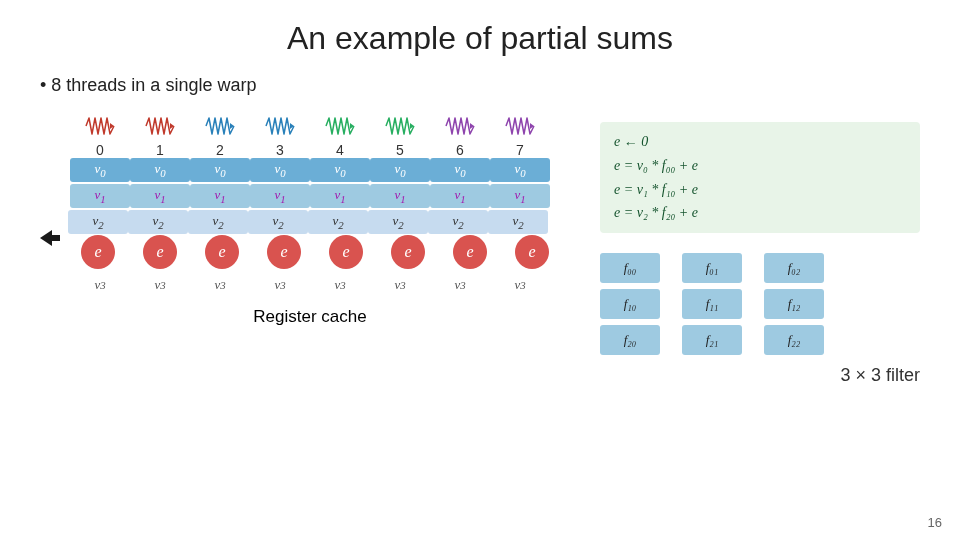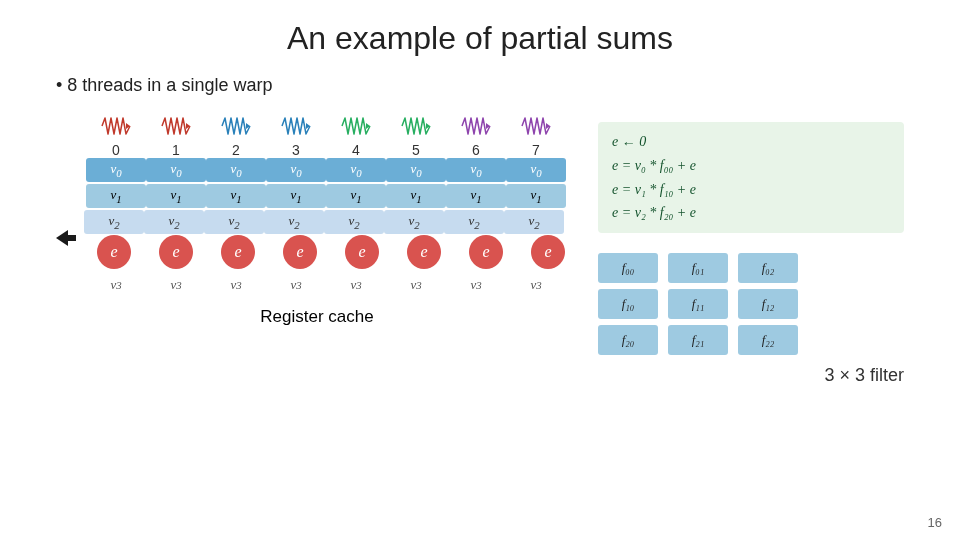--- a/index.html
+++ b/index.html
@@ -9,21 +9,21 @@
       background: #fff;
       font-family: 'Times New Roman', Times, serif;
       overflow: hidden;
       position: relative;
     }
 
     .slide {
       width: 960px;
       height: 540px;
       position: relative;
-      padding: 20px 56px;
+      padding: 20px 40px;
     }
 
     .title {
       text-align: center;
       font-size: 32px;
       font-weight: normal;
       color: #222;
       margin-bottom: 18px;
       font-family: Arial, sans-serif;
     }
@@ -101,21 +101,21 @@
 
     .reg-cell.blue-bg {
       background: #6baed6;
       border-radius: 3px;
       color: #fff;
     }
 
     .reg-cell.blue-bg2 {
       background: #9ecae1;
       border-radius: 3px;
-      color: #000000;
+      color: #a21caf;
     }
 
     .reg-cell.blue-bg3 {
       background: #c6dbef;
       border-radius: 3px;
       color: #333;
     }
 
     .e-circle {
       width: 34px;
@@ -183,21 +183,21 @@
     .filter-grid {
       display: flex;
       flex-direction: column;
       gap: 6px;
       margin-top: 10px;
     }
 
     .filter-row {
       display: flex;
       flex-direction: row;
-      gap: 10px;
+      gap: 22px;
     }
 
     .filter-cell {
       width: 60px;
       height: 30px;
       display: flex;
       align-items: center;
       justify-content: center;
       font-size: 13px;
       font-style: italic;

